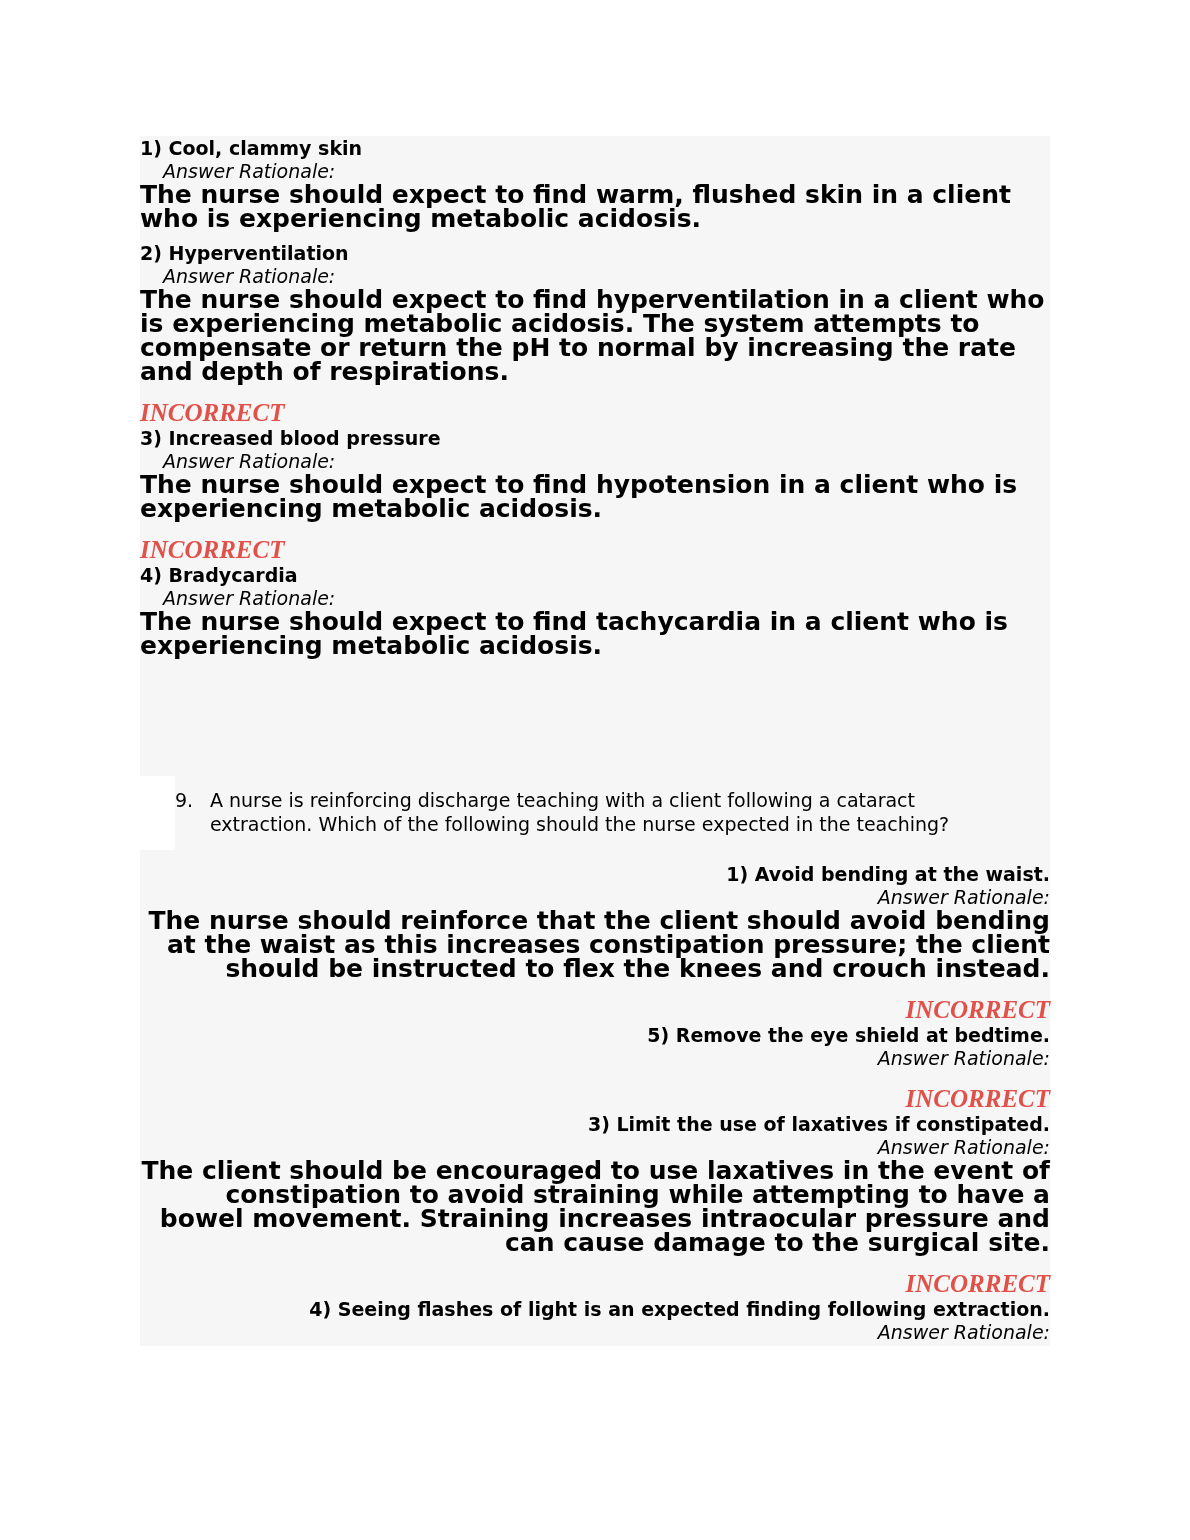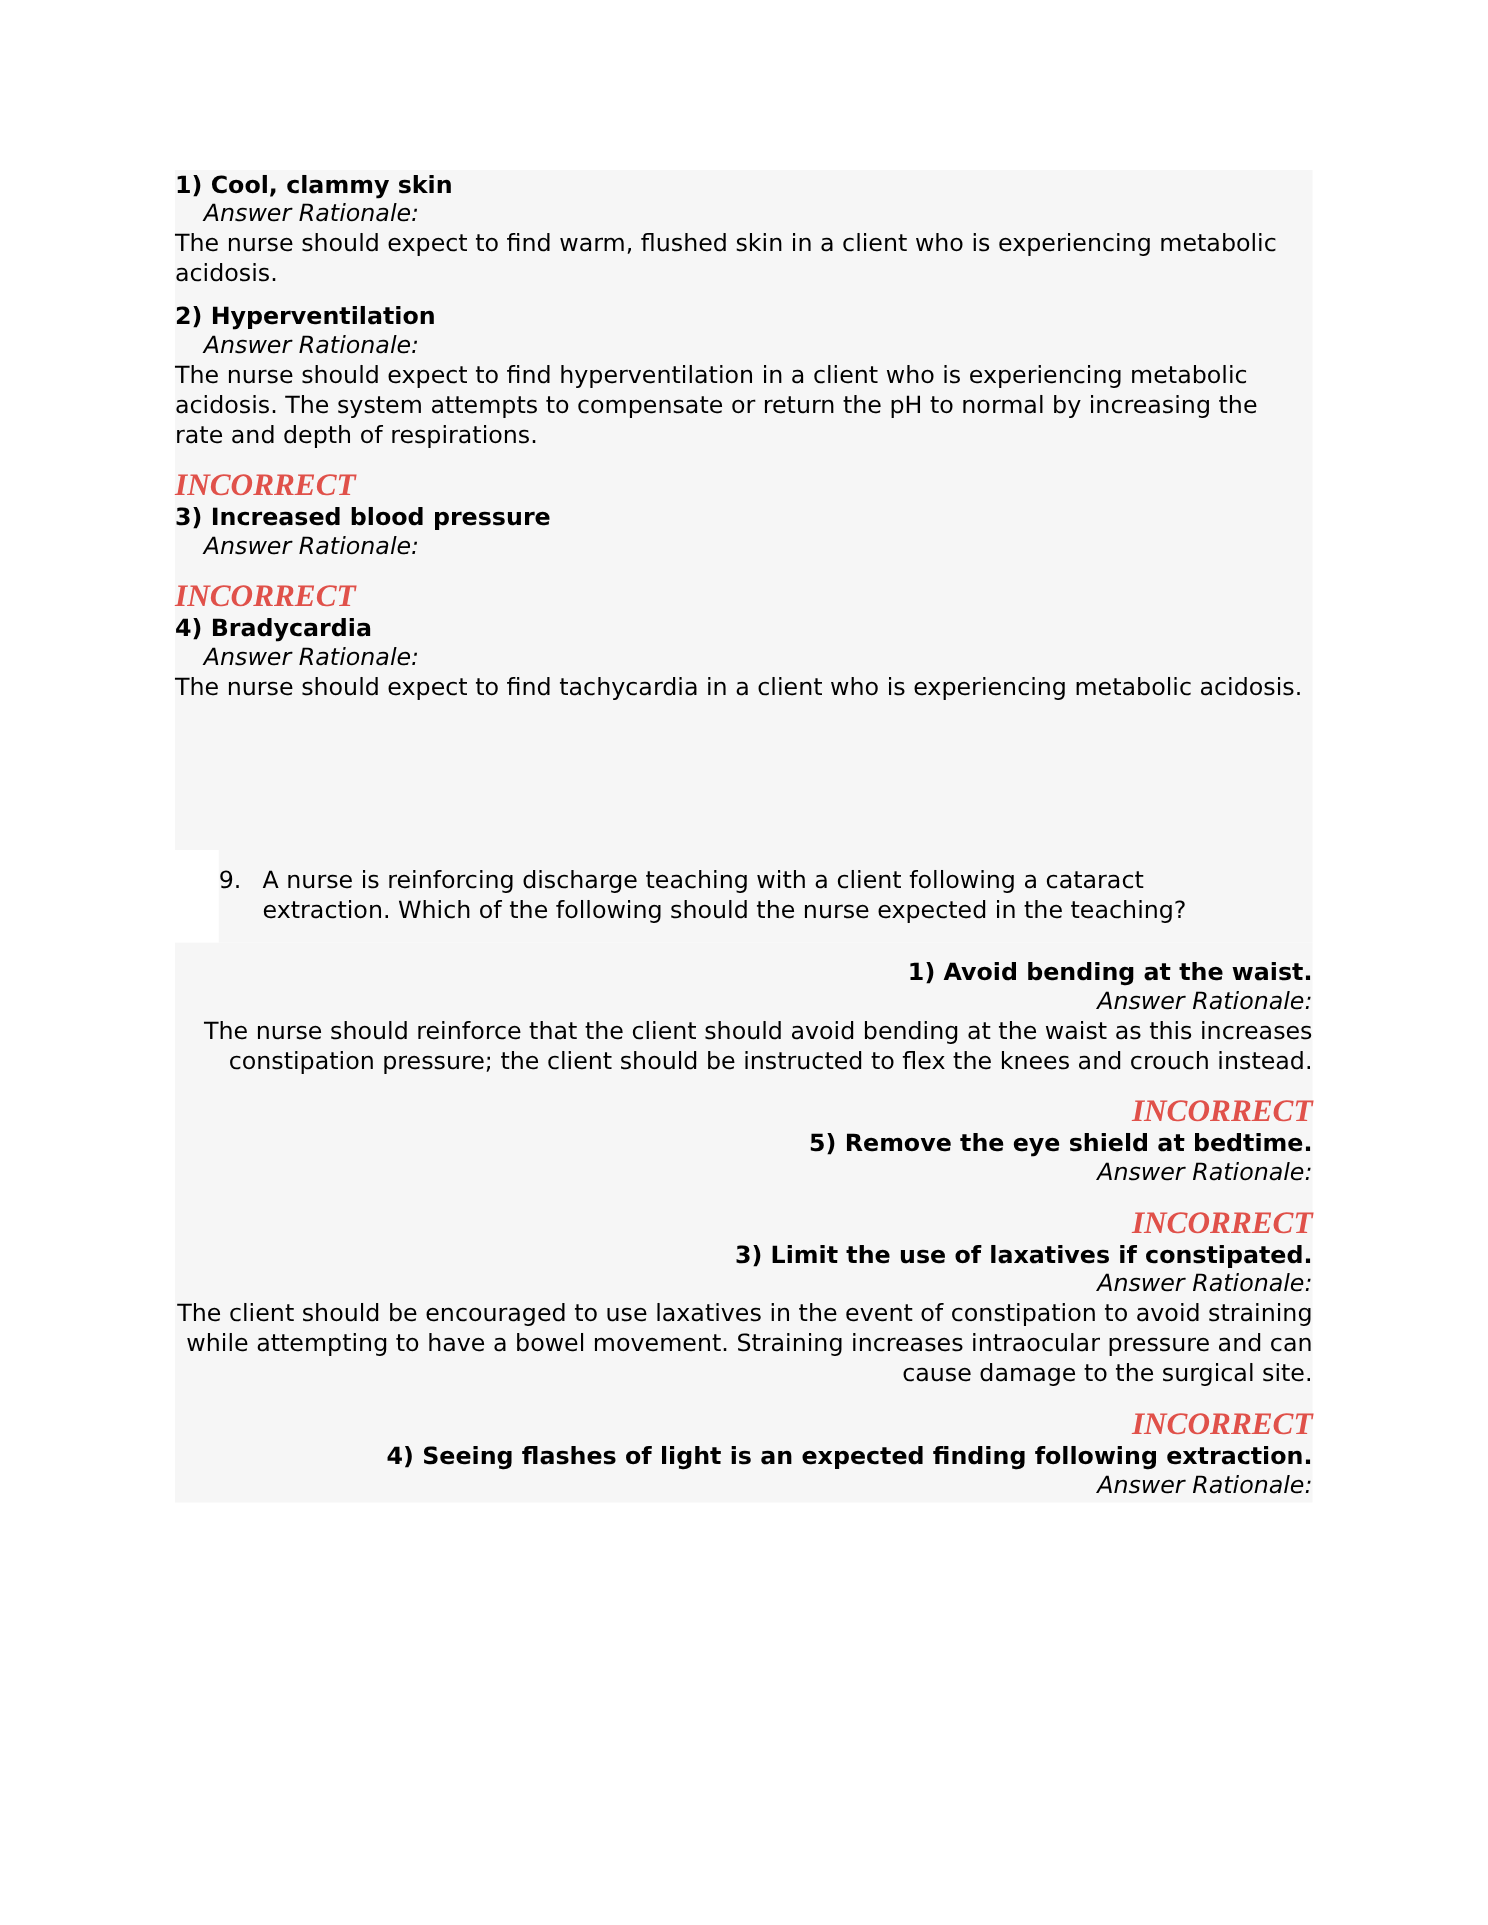--- a/index.html
+++ b/index.html
@@ -5,21 +5,21 @@
   html, body { margin: 0; padding: 0; background: #ffffff; }
   body { width: 1190px; height: 1540px; position: relative; overflow: hidden;
          font-family: "DejaVu Sans", sans-serif; color: #000; }
   .page { position: absolute; left: 140px; top: 136px; width: 910px; }
   .block { background: #f6f6f6; }
   .opt { padding-bottom: 10px; }
   .verdict { font-family: "Liberation Serif", "DejaVu Serif", serif; font-weight: bold;
              color: #e0514a; font-size: 25px; line-height: 26px; margin-top: 6px; font-style: italic; }
   .opt-title { font-weight: bold; font-size: 19px; line-height: 24px; }
   .rat-label { font-style: italic; font-size: 19px; line-height: 23px; padding-left: 23px; }
-  .rat-text { font-size: 19px; line-height: 24px; }
+  .rat-text { font-size: 25px; line-height: 24px; font-weight: bold; }
   .spacer { height: 108px; }
   .q-row { display: flex; background: #f6f6f6; }
   .q-notch { width: 35px; background: #ffffff; flex: none; }
   .q-num { width: 35px; flex: none; font-size: 19px; line-height: 24px; padding-top: 12px; padding-bottom: 14px; }
   .q-text { font-size: 19px; line-height: 24px; padding-top: 12px; padding-bottom: 14px; width: 800px; }
   .block2 { background: #f6f6f6; padding-top: 12px; text-align: right; }
   .last { padding-bottom: 2px; }
 </style>
 </head>
 <body>
@@ -34,20 +34,21 @@
     </div>
     <div class="opt">
       <div class="opt-title">2) Hyperventilation</div>
       <div class="rat-label">Answer Rationale:</div>
       <div class="rat-text">The nurse should expect to find hyperventilation in a client who is experiencing metabolic acidosis. The system attempts to compensate or return the pH to normal by increasing the rate and depth of respirations.</div>
     </div>
     <div class="opt">
       <div class="verdict">INCORRECT</div>
       <div class="opt-title">3) Increased blood pressure</div>
       <div class="rat-label">Answer Rationale:</div>
+      <div class="rat-text">The nurse should expect to find hypotension in a client who is experiencing metabolic acidosis.</div>
     </div>
     <div class="opt">
       <div class="verdict">INCORRECT</div>
       <div class="opt-title">4) Bradycardia</div>
       <div class="rat-label">Answer Rationale:</div>
       <div class="rat-text">The nurse should expect to find tachycardia in a client who is experiencing metabolic acidosis.</div>
     </div>
     <div class="spacer"></div>
   </div>
 

